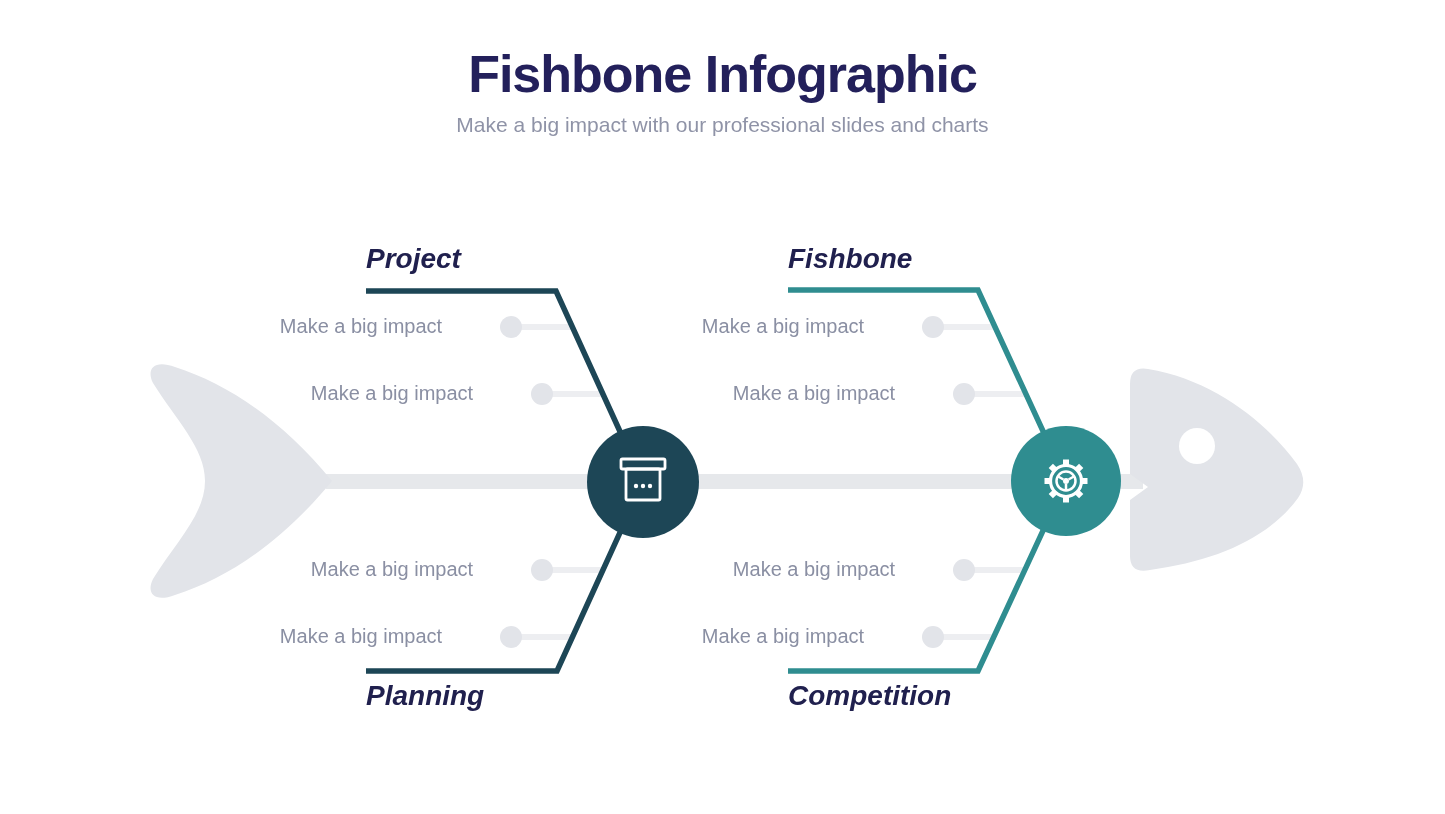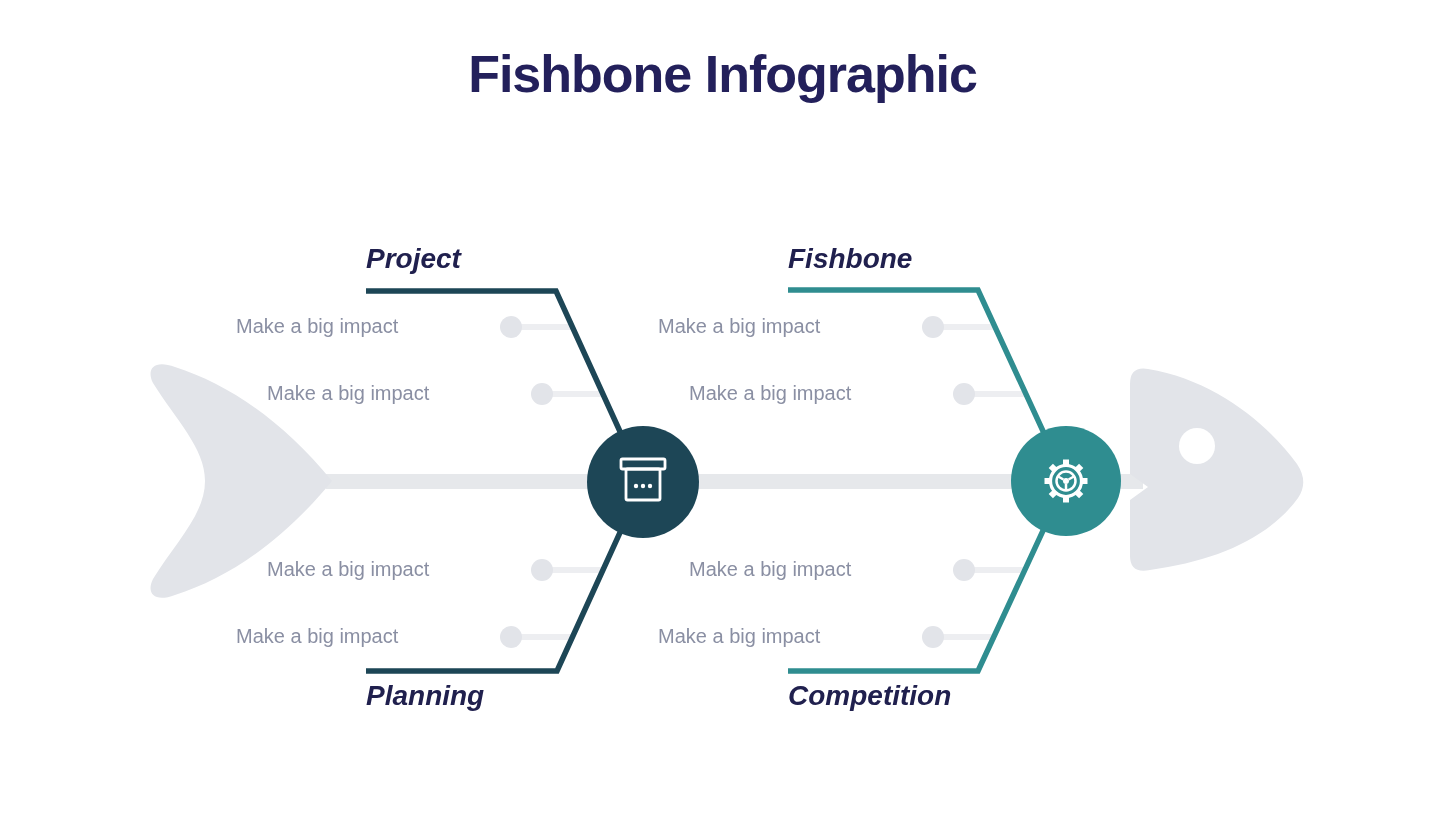--- a/index.html
+++ b/index.html
@@ -39,21 +39,21 @@
     white-space: nowrap;
     font-style: italic;
   }
   .branch-label.project     { left: 366px; top: 243px; }
   .branch-label.planning    { left: 788px; top: 243px; }
   .branch-label.control     { left: 366px; top: 680px; }
   .branch-label.competition { left: 788px; top: 680px; }
   .item-label {
     position: absolute;
     width: 250px;
-    text-align: left;
+    text-align: center;
     font-size: 20px;
     line-height: 25px;
     color: #8A8FA3;
     white-space: nowrap;
   }
   .item-l1 { left: 236px; top: 314px; }
   .item-l2 { left: 267px; top: 381px; }
   .item-l3 { left: 267px; top: 557px; }
   .item-l4 { left: 236px; top: 624px; }
   .item-r1 { left: 658px; top: 314px; }
@@ -141,20 +141,21 @@
       <circle r="3" fill="#ffffff" stroke="none"></circle>
       <g stroke-width="2.5">
         <line x1="0" y1="3" x2="0" y2="9.5"></line>
         <line x1="0" y1="3" x2="0" y2="9.5" transform="rotate(120)"></line>
         <line x1="0" y1="3" x2="0" y2="9.5" transform="rotate(240)"></line>
       </g>
     </g>
   </svg>
 
   <div class="page-title">Fishbone Infographic</div>
+  <div class="page-subtitle">Make a big impact with our professional slides and charts</div>
 
   <div class="branch-label project">Project</div>
   <div class="branch-label planning">Fishbone</div>
   <div class="branch-label control">Planning</div>
   <div class="branch-label competition">Competition</div>
 
   <div class="item-label item-l1">Make a big impact</div>
   <div class="item-label item-l2">Make a big impact</div>
   <div class="item-label item-l3">Make a big impact</div>
   <div class="item-label item-l4">Make a big impact</div>

